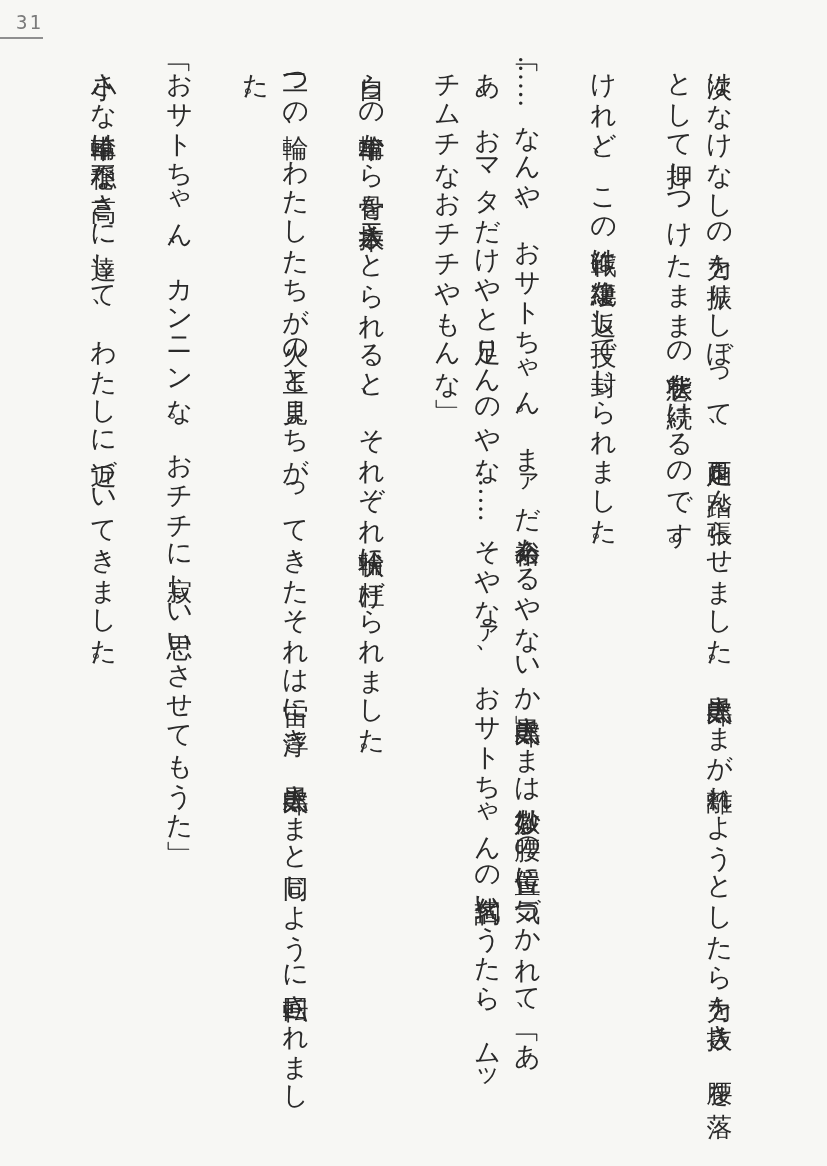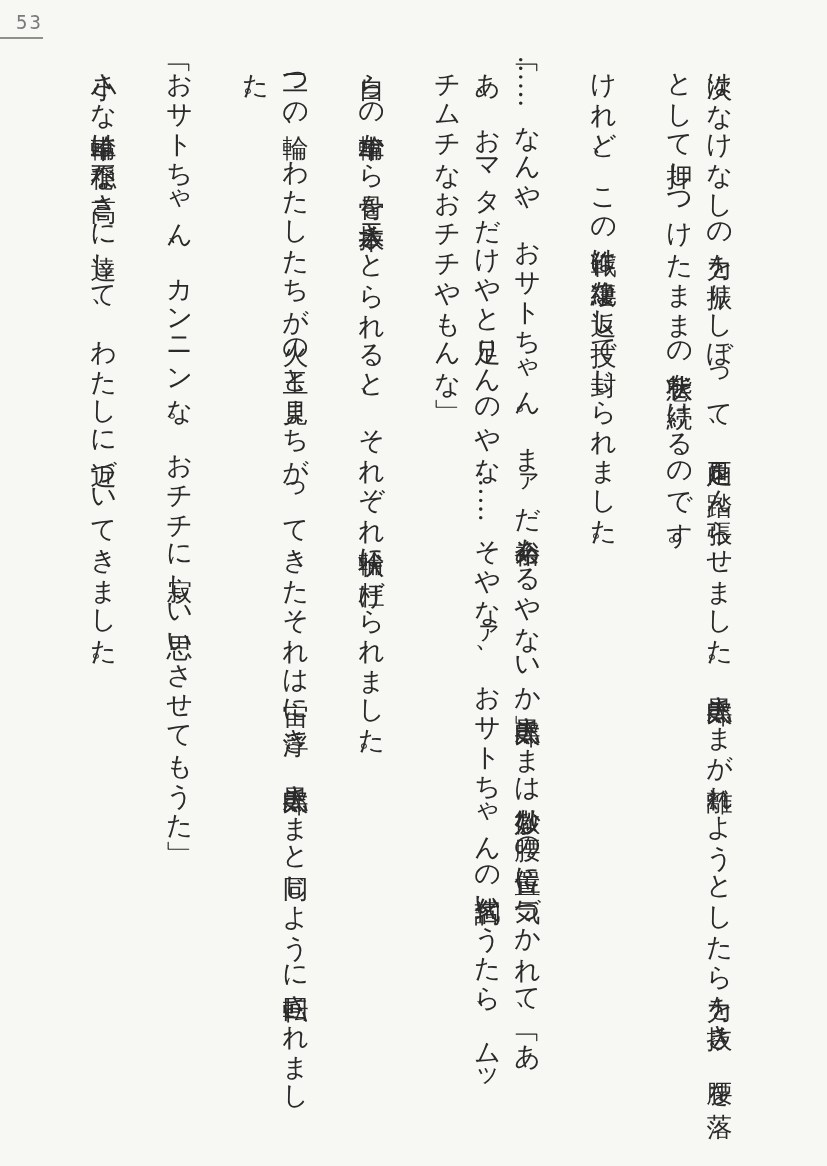--- a/index.html
+++ b/index.html
@@ -59,21 +59,21 @@
   }
   .text-block p + p {
     margin-block-start: 36px;   
   }
 </style>
 </head>
 <body>
 
 <div class="page">
 
-  <span class="folio-num">53</span>
+  <span class="folio-num">31</span>
   <span class="folio-rule"></span>
 
   <main class="text-block" lang="ja">
     <p>次はなけなしの力を振りしぼって、両足を踏ん張らせました。黒太郎さまが離れようとしたら力を抜き、腰を落として押しつけたままの状態を続けるのです。</p>
     <p>けれど、この作戦は凄絶な返し技で封じられました。</p>
     <p>「……なんや、おサトちゃん。まァだ余裕あるやないか」黒太郎さまは微妙な腰の位置に気づかれて、「ああ、おマタだけやと足りんのやな……そやなァ、おサトちゃんの代名詞いうたら、ムッチムチなおチチやもんな」</p>
     <p>自らの車輪から骨を二本抜きとられると、それぞれ輪状に枉げられました。</p>
     <p>二つの輪、わたしたちが火の玉と見まちがってきたそれは宙に浮き、黒太郎さまと同じように回転されました。</p>
     <p>「おサトちゃん、カンニンな。おチチに寂しい思いさせてもうた」</p>
     <p>小さな車輪は不穏な高さに達して、わたしに近づいてきました。</p>

